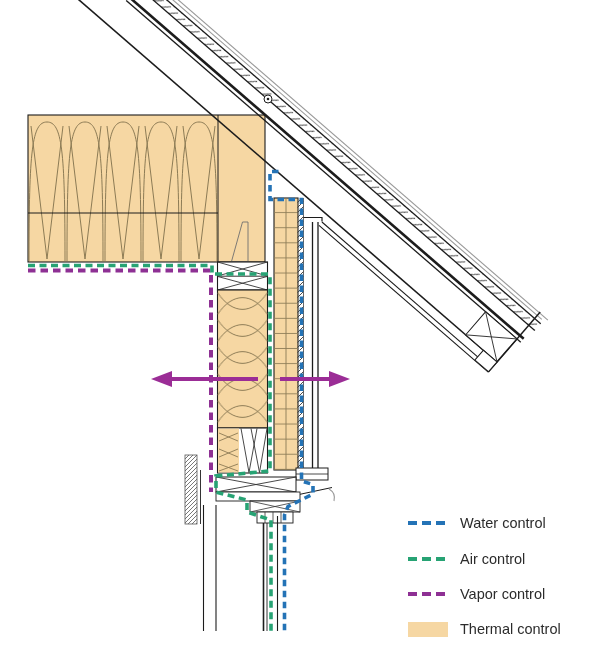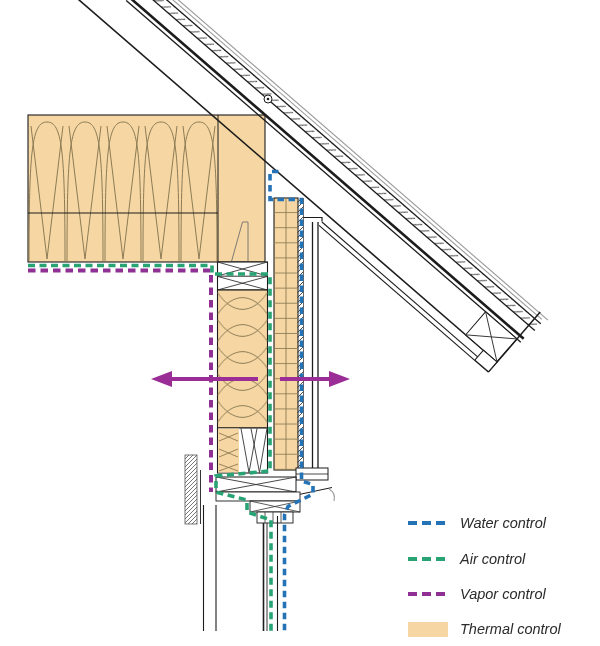--- a/index.html
+++ b/index.html
@@ -1,17 +1,17 @@
 <!DOCTYPE html>
 <html style="--water: #2473b6; --air: #27a374; --vapor: #8e3094; --arrow: #9b2d96; --thermal: #f6d7a3;"><head>
 <meta charset="utf-8">
 <style>
   html,body{margin:0;padding:0;background:#ffffff;}
   #stage{position:relative;width:600px;height:646px;background:#fff;overflow:hidden;
-         font-family:"Liberation Sans", sans-serif;font-style:italic;}
+         font-family:"Liberation Sans", sans-serif;}
   svg{position:absolute;left:0;top:0;}
   .ink{stroke:#1c1c1c;fill:none;}
   .gray{stroke:#9a9a9a;fill:none;}
   .battline{stroke:#8c7b55;fill:none;}
   .tanfill{fill:var(--thermal);}
   .whitefill{fill:#ffffff;}
   .water{stroke:var(--water);fill:none;stroke-dasharray:6.5 4.5;stroke-width:3.6;}
   .air{stroke:var(--air);fill:none;stroke-dasharray:7 4.5;stroke-width:3.6;}
   .vapor{stroke:var(--vapor);fill:none;stroke-dasharray:7.5 5;stroke-width:4;}
   .arrowline{stroke:var(--arrow);stroke-width:4;fill:none;}

